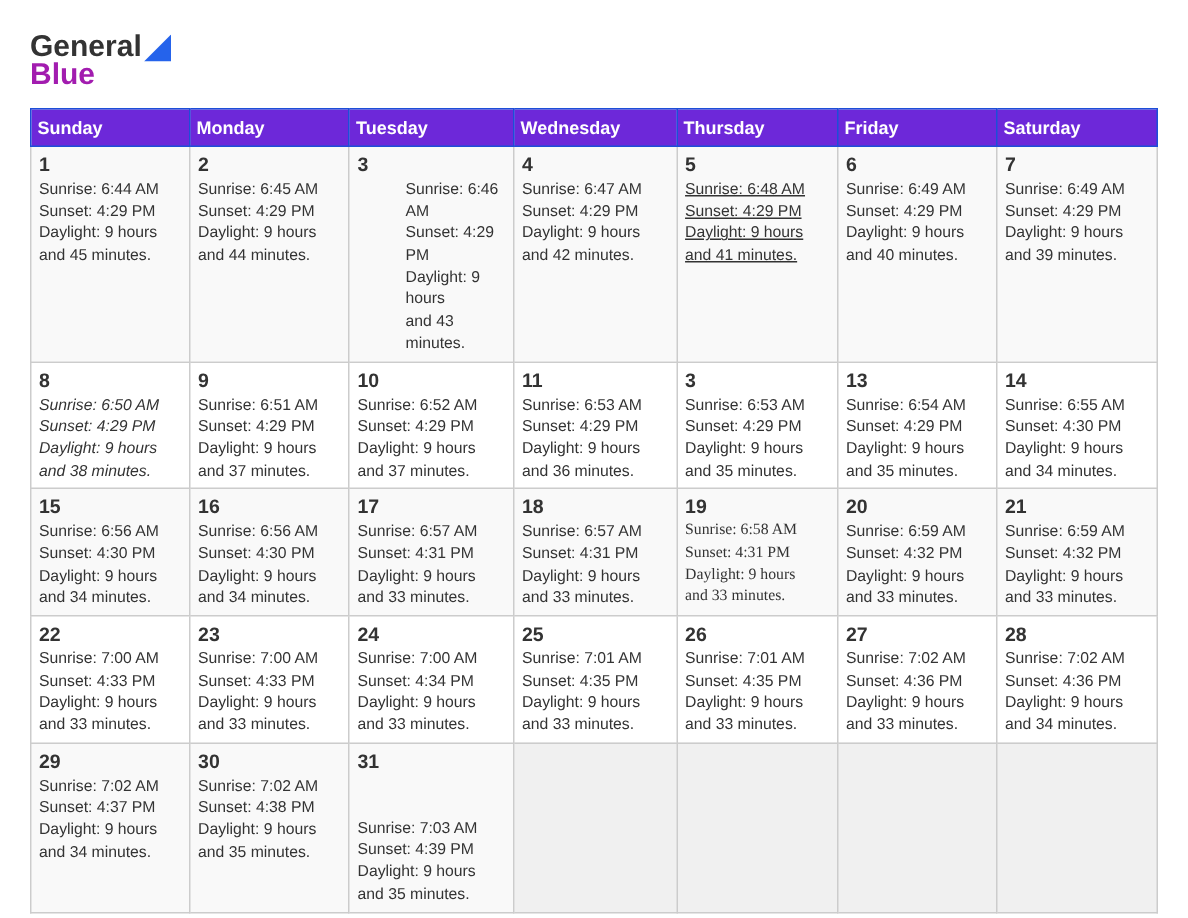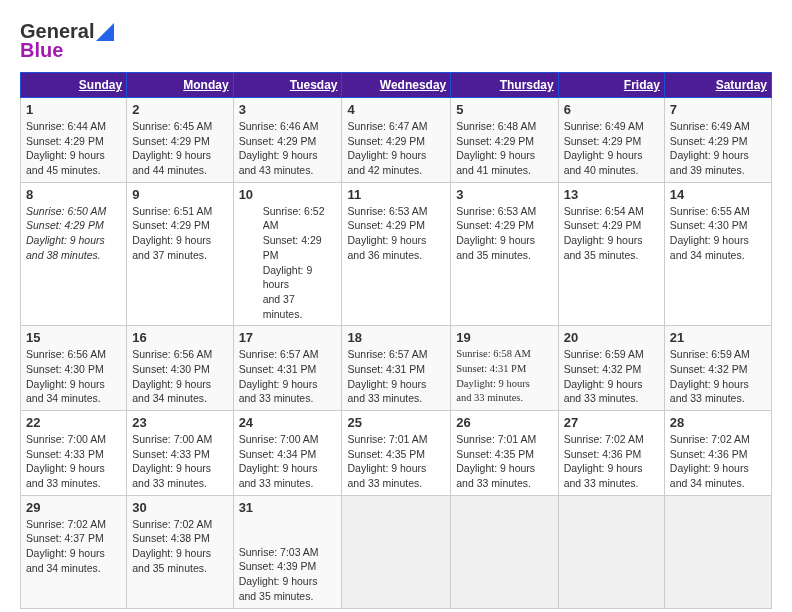--- a/index.html
+++ b/index.html
@@ -37,28 +37,27 @@
       font-size: 14px;
       color: #555;
       font-weight: normal;
     }
     .calendar {
       width: 100%;
       border-collapse: collapse;
       font-size: 11px;
     }
     .calendar thead tr th {
-      background: #4c1d95;
+      background: #6d28d9;
       color: #fff;
       padding: 5px 4px;
-      text-align: right;
+      text-align: left;
       font-size: 12px;
       font-weight: bold;
       border: 1px solid #1d4ed8;
-      text-decoration: underline;
     }
     .calendar tbody tr td {
       border: 1px solid #ccc;
       vertical-align: top;
       padding: 4px 5px;
       width: 113px;
       min-height: 70px;
       background: #fff;
     }
     .calendar tbody tr:nth-child(odd) td {
@@ -126,35 +125,35 @@
           </td>
           <td>
             <span class="day-num">2</span>
             <div class="day-info" style="white-space: pre-line;">Sunrise: 6:45 AM
 Sunset: 4:29 PM
 Daylight: 9 hours
 and 44 minutes.</div>
           </td>
           <td>
             <span class="day-num">3</span>
-            <div class="day-info" style="white-space: pre-line;">Sunrise: 6:46 AM
+            <div class="day-info" style="white-space: pre-line; margin-left: 32px;">Sunrise: 6:46 AM
 Sunset: 4:29 PM
 Daylight: 9 hours
 and 43 minutes.</div>
           </td>
           <td>
             <span class="day-num">4</span>
             <div class="day-info" style="white-space: pre-line;">Sunrise: 6:47 AM
 Sunset: 4:29 PM
 Daylight: 9 hours
 and 42 minutes.</div>
           </td>
           <td>
             <span class="day-num">5</span>
-            <div class="day-info" style="white-space: pre-line;">Sunrise: 6:48 AM
+            <div class="day-info" style="white-space: pre-line; text-decoration: underline;">Sunrise: 6:48 AM
 Sunset: 4:29 PM
 Daylight: 9 hours
 and 41 minutes.</div>
           </td>
           <td>
             <span class="day-num">6</span>
             <div class="day-info" style="white-space: pre-line;">Sunrise: 6:49 AM
 Sunset: 4:29 PM
 Daylight: 9 hours
 and 40 minutes.</div>
@@ -177,21 +176,21 @@
           </td>
           <td>
             <span class="day-num">9</span>
             <div class="day-info" style="white-space: pre-line;">Sunrise: 6:51 AM
 Sunset: 4:29 PM
 Daylight: 9 hours
 and 37 minutes.</div>
           </td>
           <td>
             <span class="day-num">10</span>
-            <div class="day-info" style="white-space: pre-line; margin-left: 24px;">Sunrise: 6:52 AM
+            <div class="day-info" style="white-space: pre-line;">Sunrise: 6:52 AM
 Sunset: 4:29 PM
 Daylight: 9 hours
 and 37 minutes.</div>
           </td>
           <td>
             <span class="day-num">11</span>
             <div class="day-info" style="white-space: pre-line;">Sunrise: 6:53 AM
 Sunset: 4:29 PM
 Daylight: 9 hours
 and 36 minutes.</div>

